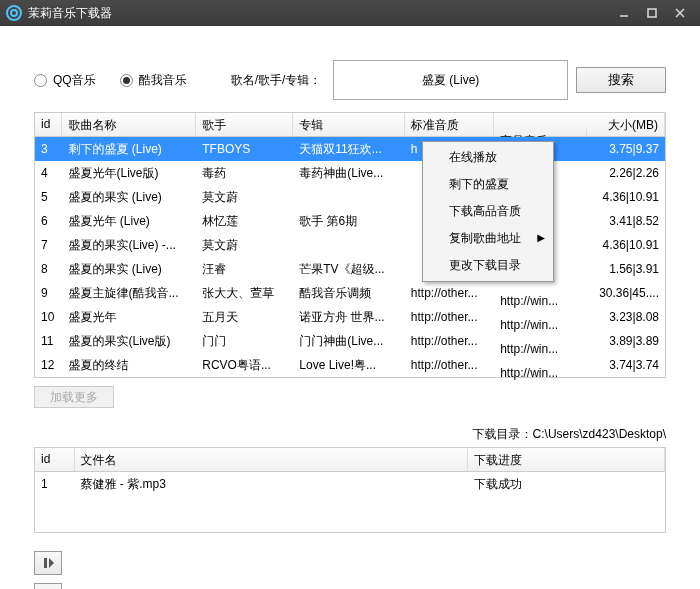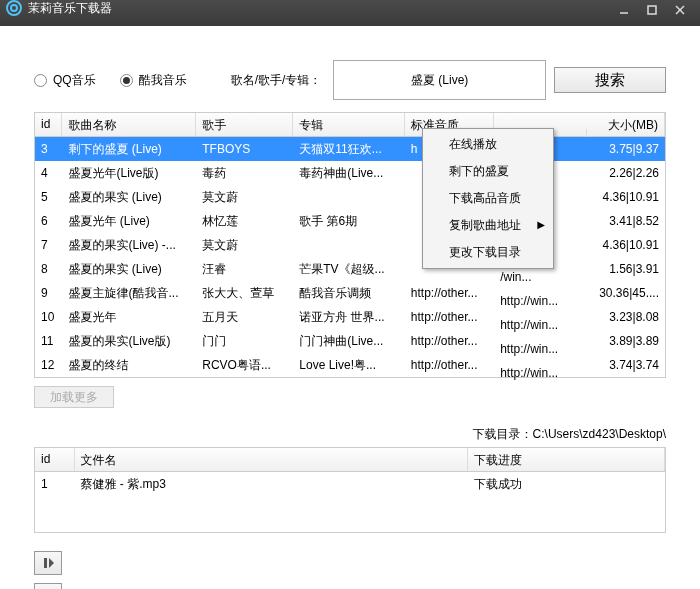--- a/index.html
+++ b/index.html
@@ -1,47 +1,47 @@
 <!DOCTYPE html>
 <html><head>
 <meta charset="utf-8">
 <style>
 * { margin: 0; padding: 0; box-sizing: border-box; font-family: "Microsoft YaHei", Arial, sans-serif; font-size: 12px; }
 body { background: #fff; width: 700px; height: 589px; overflow: hidden; }
-.titlebar { height: 26px; background: linear-gradient(#4a4a4a, #3a3a3a); color: #fff; display: flex; padding: 0 6px; }
+.titlebar { height: 26px; background: linear-gradient(#4a4a4a, #3a3a3a); color: #fff; display: flex; align-items: center; padding: 0 6px; }
 .titlebar .icon { width: 16px; height: 16px; border: 2px solid #4fc3f7; border-radius: 50%; margin-right: 6px; display: flex; align-items: center; justify-content: center; }
 .titlebar .icon::after { content: ""; width: 4px; height: 4px; border: 2px solid #4fc3f7; border-radius: 50%; }
 .titlebar .title { flex: 1; font-size: 12px; }
 .winbtns { display: flex; }
 .winbtn { width: 28px; height: 20px; display: flex; align-items: center; justify-content: center; cursor: pointer; color: #ddd; }
 .winbtn svg { width: 10px; height: 10px; }
 .content { padding: 34px; }
 .searchbar { display: flex; align-items: center; gap: 8px; margin-bottom: 12px; }
 .radio-group { display: flex; align-items: center; gap: 6px; margin-right: 16px; }
 .radio { width: 13px; height: 13px; border: 1px solid #888; border-radius: 50%; display: inline-flex; align-items: center; justify-content: center; background: #fff; }
 .radio.checked::after { content: ""; width: 7px; height: 7px; background: #333; border-radius: 50%; }
 .searchlabel { margin-left: 20px; margin-right: 4px; }
 .searchinput { flex: 1; height: 40px; border: 1px solid #aaa; padding: 0 8px; text-align: center; font-size: 12px; }
-.searchbtn { width: 112px; height: 26px; border: 1px solid #999; background: linear-gradient(#f8f8f8, #e8e8e8); cursor: pointer; font-size: 15px; }
+.searchbtn { width: 90px; height: 26px; border: 1px solid #999; background: linear-gradient(#f8f8f8, #e8e8e8); cursor: pointer; font-size: 13px; }
 .table { border: 1px solid #ccc; width: 100%; }
 .thead { display: flex; background: linear-gradient(#fdfdfd, #f0f0f0); border-bottom: 1px solid #ccc; height: 24px; }
 .th { padding: 4px 6px; border-right: 1px solid #ddd; overflow: hidden; white-space: nowrap; }
 .tbody { }
 .tr { display: flex; height: 24px; align-items: center; }
 .tr:nth-child(even) { background: #fff; }
 .tr.selected { background: #3390ff; color: #fff; }
 .td { padding: 4px 6px; overflow: hidden; white-space: nowrap; text-overflow: ellipsis; }
 .c-id { width: 28px; text-align: left; }
 .c-name { width: 138px; }
 .c-singer { width: 100px; }
 .c-album { width: 115px; }
 .c-sq { width: 92px; }
 .c-hq { width: 96px; margin-top: 16px; }
 .c-size { width: 80px; text-align: right; }
-.context-menu { position: absolute; left: 422px; top: 128px; width: 132px; background: #f4f4f4; border: 1px solid #999; box-shadow: 2px 2px 4px rgba(0,0,0,0.3); padding: 2px; z-index: 100; }
+.context-menu { position: absolute; left: 422px; top: 141px; width: 132px; background: #f4f4f4; border: 1px solid #999; box-shadow: 2px 2px 4px rgba(0,0,0,0.3); padding: 2px; z-index: 100; }
 .context-item { padding: 5px 10px 5px 24px; cursor: pointer; white-space: nowrap; position: relative; }
 .context-item .arrow { position: absolute; right: 6px; top: 7px; font-size: 10px; }
 .loadmore { margin-top: 8px; width: 80px; height: 22px; border: 1px solid #ccc; background: #f0f0f0; color: #aaa; cursor: not-allowed; }
 .download-path { text-align: right; margin-top: 18px; margin-bottom: 4px; font-size: 12px; }
 .dl-table { border: 1px solid #ccc; width: 100%; }
 .dl-thead { display: flex; background: linear-gradient(#fdfdfd, #f0f0f0); border-bottom: 1px solid #ccc; height: 24px; }
 .dl-tbody { min-height: 60px; }
 .dl-tr { display: flex; height: 24px; align-items: center; }
 .dc-id { width: 40px; padding: 4px 6px; }
 .dc-name { width: 400px; padding: 4px 6px; }

